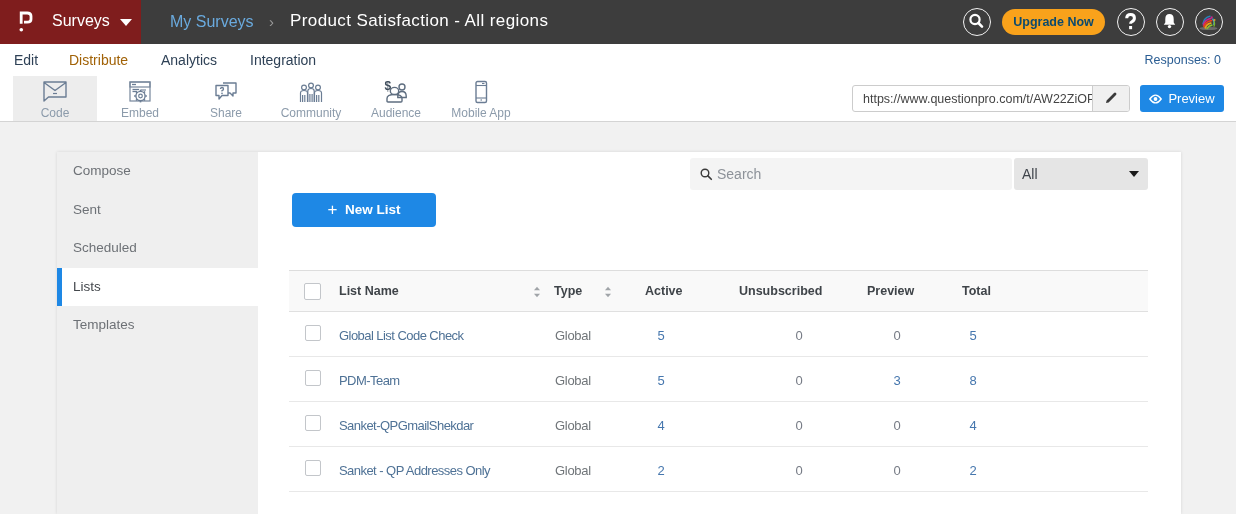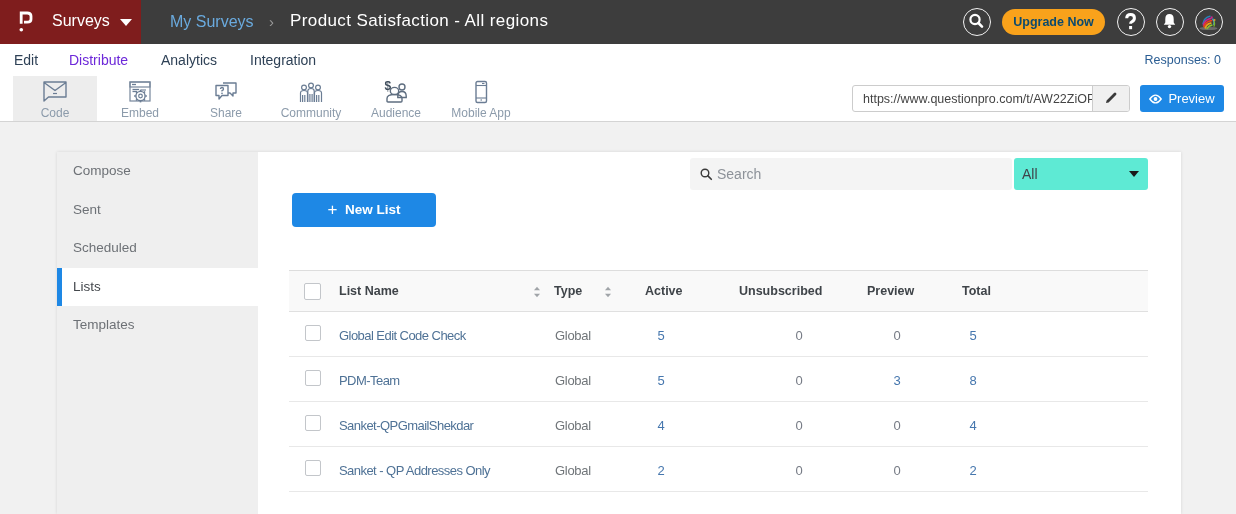--- a/index.html
+++ b/index.html
@@ -14,21 +14,21 @@
   #survcaret { position:absolute; left:120px; top:19px; width:0; height:0; border-left:6.5px solid transparent; border-right:6.5px solid transparent; border-top:7px solid #fff; }
   #crumb1 { position:absolute; left:170px; top:13px; color:#6aaade; font-size:16px; }
   #crumbsep { position:absolute; left:269px; top:13px; color:#9a9a9a; font-size:15px; }
   #title { position:absolute; left:290px; top:11px; color:#fff; font-size:17px; letter-spacing:0.4px; }
   .circ { position:absolute; top:8px; width:28px; height:28px; border:1.5px solid #f2f2f2; border-radius:50%; }
   #upgrade { position:absolute; left:1002px; top:9px; width:103px; height:26px; background:#f9a21b; border-radius:13px; color:#0c4a6e; font-size:12.5px; font-weight:bold; text-align:center; line-height:26px; }
 
   
   #tabrow { position:absolute; top:44px; left:0; width:1236px; height:35px; background:#fff; border-bottom:1px solid #e4e4e4; }
   .tab { position:absolute; top:8px; font-size:14px; color:#2e4156; }
-  #tab-dist { color:#6d28d9; border-bottom:2px solid #6db3ef; padding-bottom:18px; }
+  #tab-dist { color:#a16207; border-bottom:2px solid #6db3ef; padding-bottom:18px; }
   #responses { position:absolute; top:9px; right:15px; font-size:12.5px; color:#2a5d93; white-space:nowrap; }
 
   
   #toolbar { position:absolute; top:76px; left:0; width:1236px; height:46px; background:#fff; border-bottom:1px solid #d4d4d4; }
   #emailsel { position:absolute; left:13px; top:0; width:84px; height:45px; background:#ededed; }
   .titem { position:absolute; top:0; width:84px; height:45px; text-align:center; }
   .titem svg { display:block; margin:4px auto 0 auto; }
   .tlabel { font-size:12px; color:#8c9bab; display:block; margin-top:2px; }
   #urlbox { position:absolute; left:852px; top:9px; width:278px; height:27px; border:1px solid #ccc; border-radius:3px; background:#fff; overflow:hidden; }
   #urltext { position:absolute; left:10px; top:6px; font-size:12.5px; color:#444; white-space:nowrap; }
@@ -38,21 +38,21 @@
   
   #panel { position:absolute; left:57px; top:152px; width:1124px; height:362px; background:#fff; box-shadow:0 0 3px rgba(0,0,0,0.12); }
   #sidebar { position:absolute; left:0; top:0; width:201px; height:362px; background:#efefef; }
   .sitem { position:relative; height:38.5px; background:#efefef; font-size:13.5px; color:#6d7176; line-height:38.5px; padding-left:16px; }
   #sel { background:#fff; border-left:5px solid #1e88e5; padding-left:11px; color:#43474c; }
 
   
   #newlist { position:absolute; left:235px; top:41px; width:144px; height:34px; background:#1e88e5; border-radius:4px; color:#fff; text-align:center; line-height:34px; font-size:13.5px; font-weight:bold; }
   #search { position:absolute; left:633px; top:6px; width:322px; height:32px; background:#f4f4f4; border-radius:3px; }
   #search span { position:absolute; left:27px; top:8px; font-size:14px; color:#8d9299; }
-  #allbox { position:absolute; left:957px; top:6px; width:134px; height:32px; background:#5eead4; border-radius:3px; }
+  #allbox { position:absolute; left:957px; top:6px; width:134px; height:32px; background:#e5e5e5; border-radius:3px; }
   #allbox b { position:absolute; left:8px; top:8px; font-size:14px; font-weight:normal; color:#3f444b; }
   #allcaret { position:absolute; right:9px; top:13px; width:0; height:0; border-left:5.5px solid transparent; border-right:5.5px solid transparent; border-top:6.5px solid #1a1a1a; }
 
   
   #thead { position:absolute; left:232px; top:118px; width:859px; height:42px; background:#f9f9f9; border-top:1px solid #ddd; border-bottom:1px solid #e0e0e0; }
   .trow { position:absolute; left:232px; width:859px; height:45px; border-bottom:1px solid #e8e8e8; background:#fff; }
   .cb { position:absolute; width:16px; height:16px; border:1px solid #c3c6ca; border-radius:2px; background:#fff; }
   .hlab { position:absolute; font-size:12.5px; font-weight:bold; color:#3f4449; }
   .lname { position:absolute; left:50px; top:16px; font-size:13px; letter-spacing:-0.55px; color:#4f7296; }
   .gtype { position:absolute; left:266px; top:16px; font-size:13px; letter-spacing:-0.3px; color:#707579; }
@@ -258,21 +258,21 @@
           <path d="M4.5 13 L1 9 L8 9 Z" fill="#a0a4a8"></path>
       </svg>
       <span class="hlab" style="left:356px; top:13px;">Active</span>
       <span class="hlab" style="left:450px; top:13px;">Unsubscribed</span>
       <span class="hlab" style="left:578px; top:13px;">Preview</span>
       <span class="hlab" style="left:673px; top:13px;">Total</span>
     </div>
 
     <div class="trow" style="top:160px;">
       <div class="cb" style="left:16px; top:13px;"></div>
-      <span class="lname">Global Edit Code Check</span>
+      <span class="lname">Global List Code Check</span>
       <span class="gtype">Global</span>
       <span class="num nblue" style="left:352px;">5</span>
       <span class="num ngray" style="left:490px;">0</span>
       <span class="num ngray" style="left:588px;">0</span>
       <span class="num nblue" style="left:664px;">5</span>
     </div>
     <div class="trow" style="top:205px;">
       <div class="cb" style="left:16px; top:13px;"></div>
       <span class="lname">PDM-Team</span>
       <span class="gtype">Global</span>

